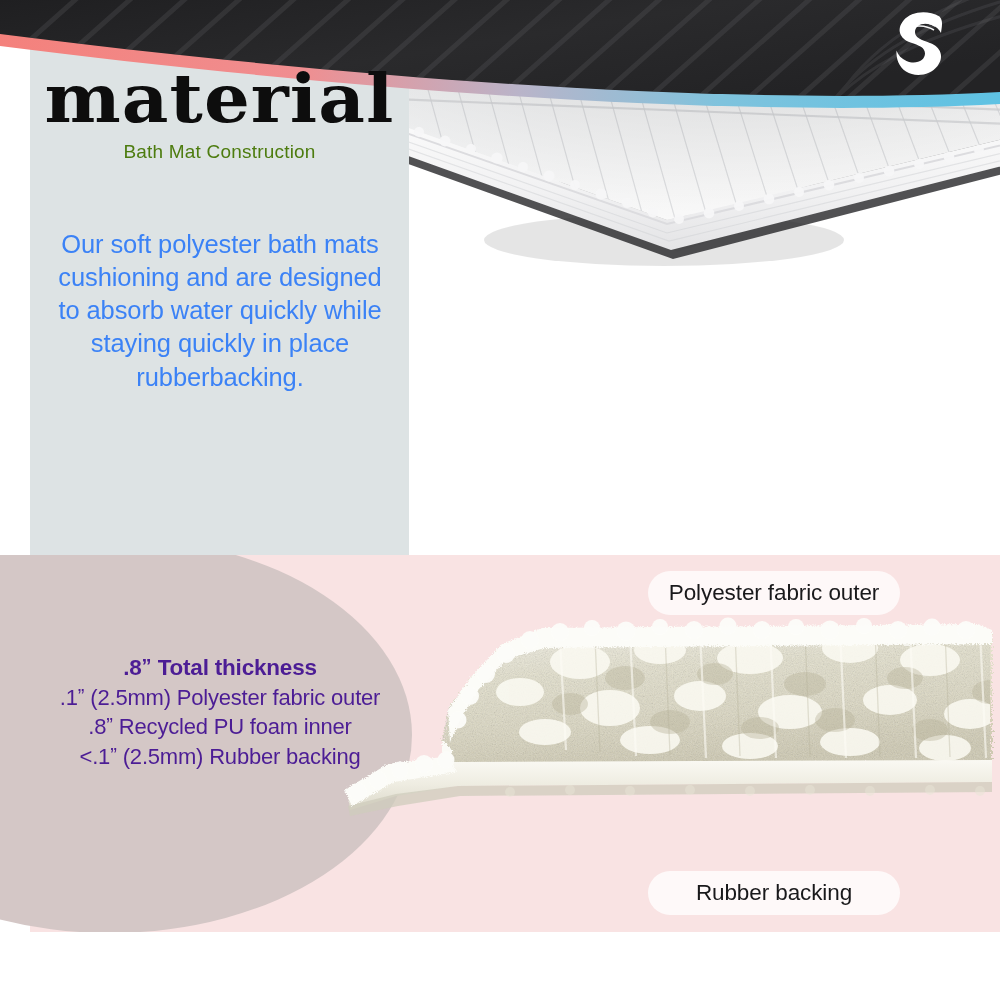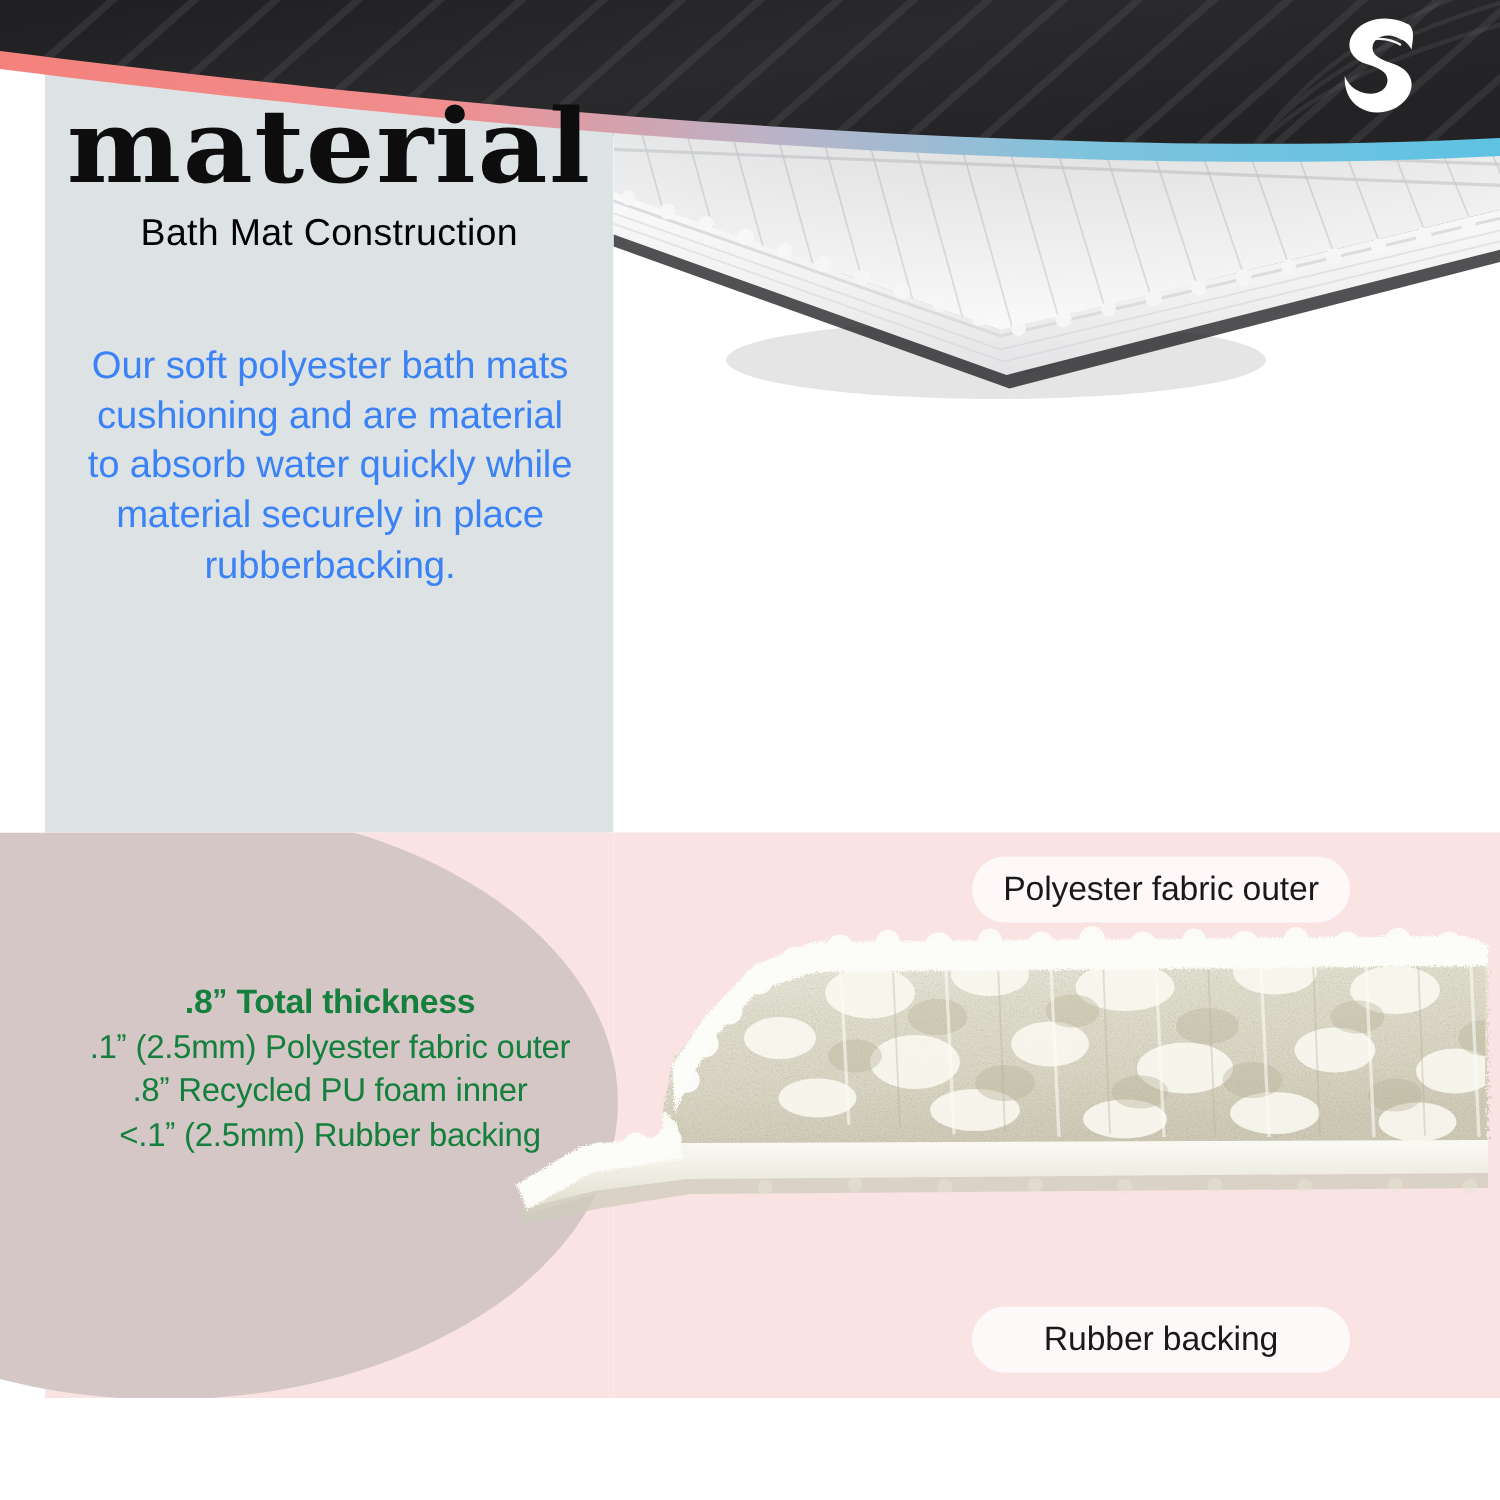--- a/index.html
+++ b/index.html
@@ -41,41 +41,41 @@
     font-family:"DejaVu Serif", serif;
     font-weight:700;
     font-size:68px;
     line-height:0.95;
     letter-spacing:1px;
     color:#0d0d0d;
     margin:0;
     transform:scaleX(1.06);
   }
   .h-sub{
-    font-size:25px;
-    color:#000000;
+    font-size:19px;
+    color:#4d7c0f;
     margin:10px 0 0 0;
     letter-spacing:0.2px;
     font-weight:400;
   }
 
   
   .bodytext{
     position:absolute;left:40px;top:228px;width:360px;
     text-align:center;
     font-size:25.5px;
     line-height:1.30;
     color:#3b82f6;
     letter-spacing:-0.1px;
   }
 
   
   .specs{
     position:absolute;left:28px;top:655px;width:384px;
-    text-align:center;color:#15803d;
+    text-align:center;color:#4c1d95;
   }
   .spec-title{font-size:22.5px;font-weight:700;letter-spacing:-0.2px;margin-bottom:2px;}
   .spec-line{font-size:22px;line-height:1.33;letter-spacing:-0.2px;text-align:center;}
   .qt{font-size:20px;vertical-align:0.10em;letter-spacing:0;}
 
   
   .matphoto{position:absolute;left:409px;top:28px;width:591px;height:527px;overflow:hidden;background:#ffffff;}
   .matphoto svg{display:block;}
 
   
@@ -442,23 +442,23 @@
     </svg>
   </div>
 
   <div class="headwrap">
     <div class="h-material">material</div>
     <div class="h-sub">Bath Mat Construction</div>
   </div>
 
   <div class="bodytext">
     <div>Our soft polyester bath mats</div>
-    <div>cushioning and are material</div>
+    <div>cushioning and are designed</div>
     <div>to absorb water quickly while</div>
-    <div>material securely in place</div>
+    <div>staying quickly in place</div>
     <div>rubberbacking.</div>
   </div>
 
   <div class="specs">
     <div class="spec-title">
       <span>.8</span><span class="qt">”</span>
       <span>Total thickness</span>
     </div>
     <div class="spec-line">
       <span>.1</span><span class="qt">”</span>

